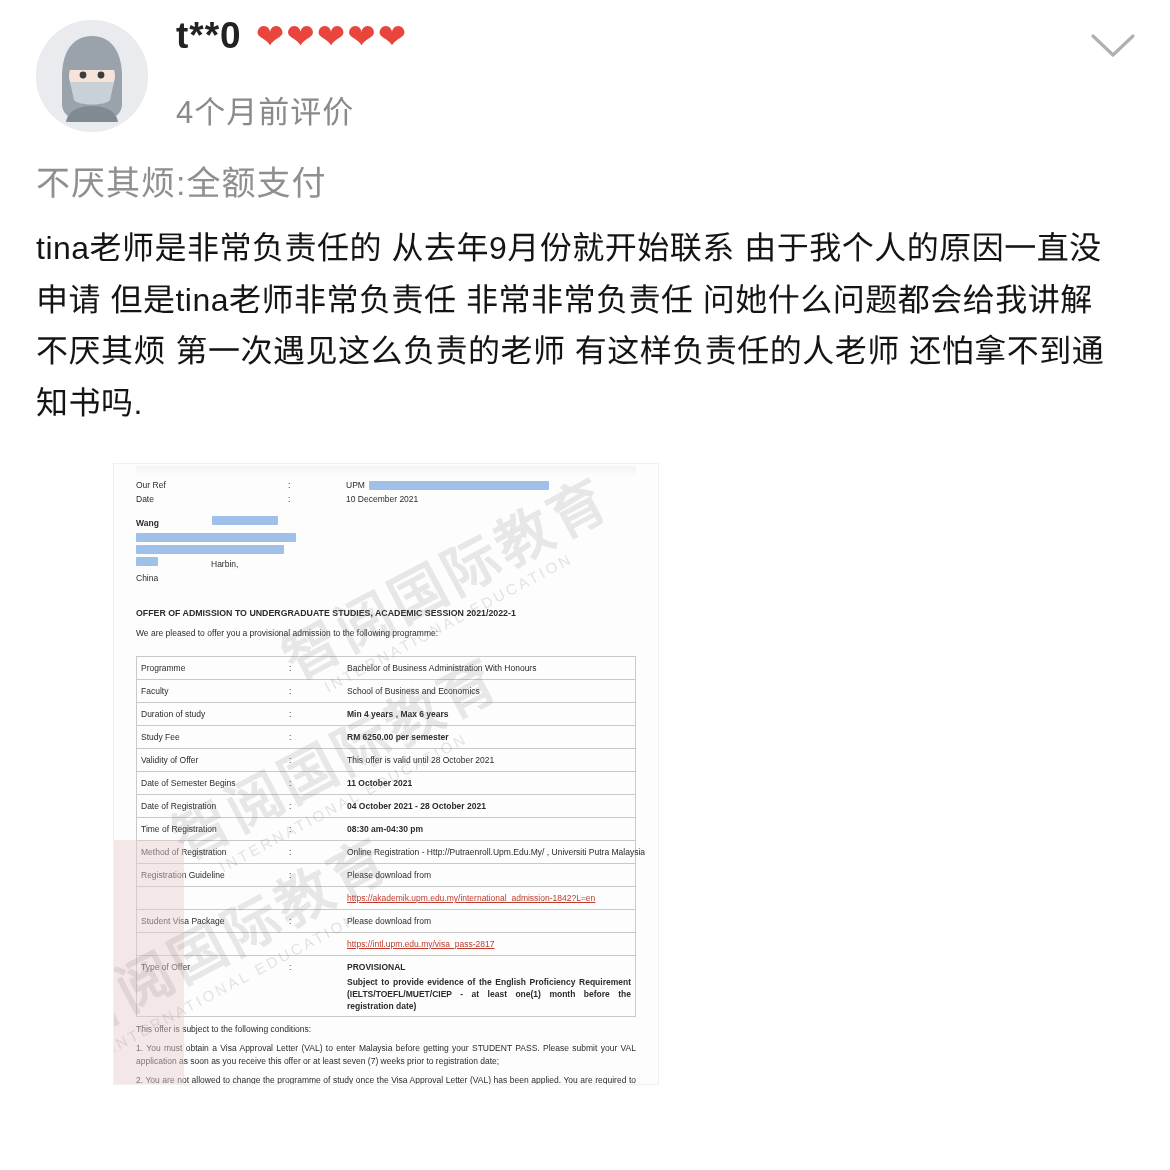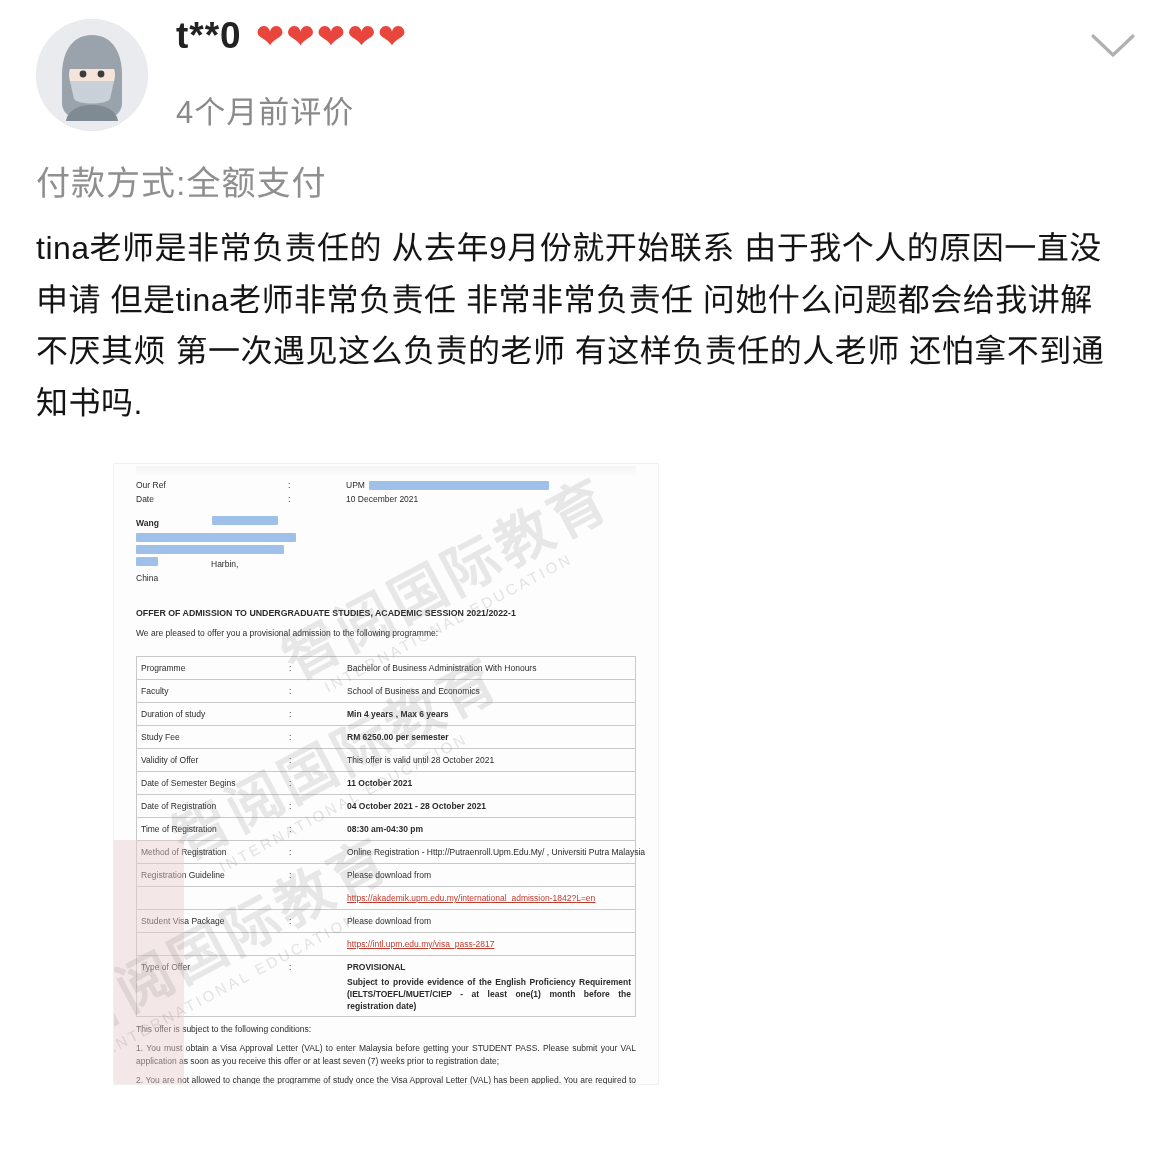--- a/index.html
+++ b/index.html
@@ -19,21 +19,21 @@
     width: 1170px;
     height: 1170px;
     box-sizing: border-box;
     padding: 0;
     background: #fff;
   }
 
   
   .review-header {
     display: flex;
-    align-items: center;
+    align-items: flex-end;
     padding: 14px 24px 0 36px;
     position: relative;
   }
   .avatar {
     width: 112px;
     height: 112px;
     border-radius: 50%;
     background: #e9ebee;
     flex: 0 0 auto;
     position: relative;
@@ -233,21 +233,21 @@
       <div class="review-time">4个月前评价</div>
     </div>
 
     <div class="chevron-btn">
       <svg viewBox="0 0 46 28">
         <path d="M3 5 L23 24 L43 5" fill="none" stroke="#b0b0b0" stroke-width="3.2" stroke-linecap="round" stroke-linejoin="round"></path>
       </svg>
     </div>
   </div>
 
-  <div class="pay-method">付款方式:全额支付</div>
+  <div class="pay-method">不厌其烦:全额支付</div>
 
   <div class="review-body">tina老师是非常负责任的 从去年9月份就开始联系 由于我个人的原因一直没申请 但是tina老师非常负责任 非常非常负责任 问她什么问题都会给我讲解 不厌其烦 第一次遇见这么负责的老师 有这样负责任的人老师 还怕拿不到通知书吗.</div>
 
   <div class="doc-wrap">
     <div class="doc">
       <div class="doc-inner">
         <div class="doc-top-fade"></div>
 
         <div class="doc-row">
           <span class="lbl">Our Ref</span>

